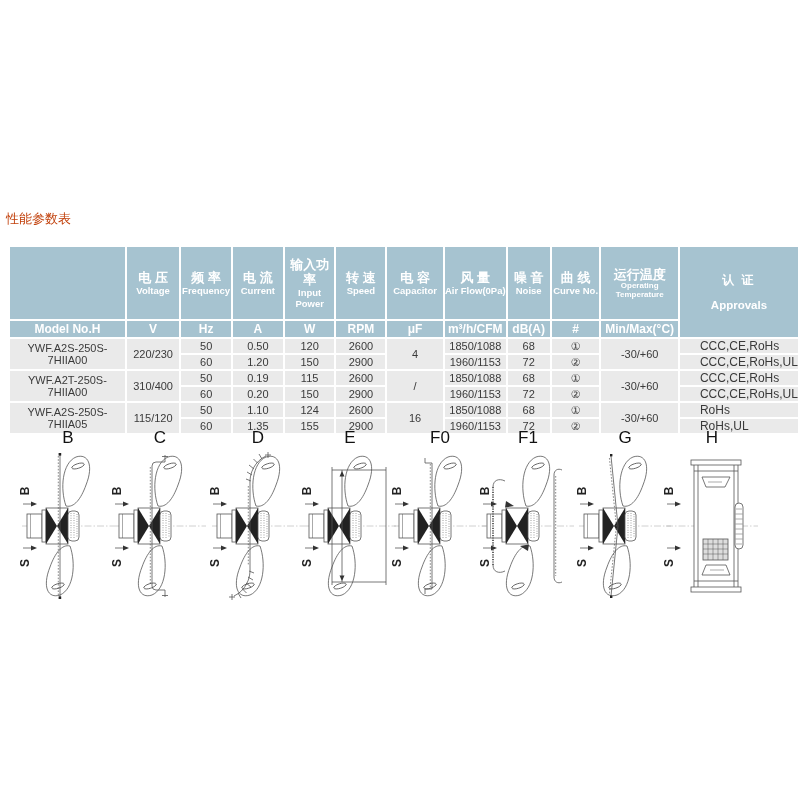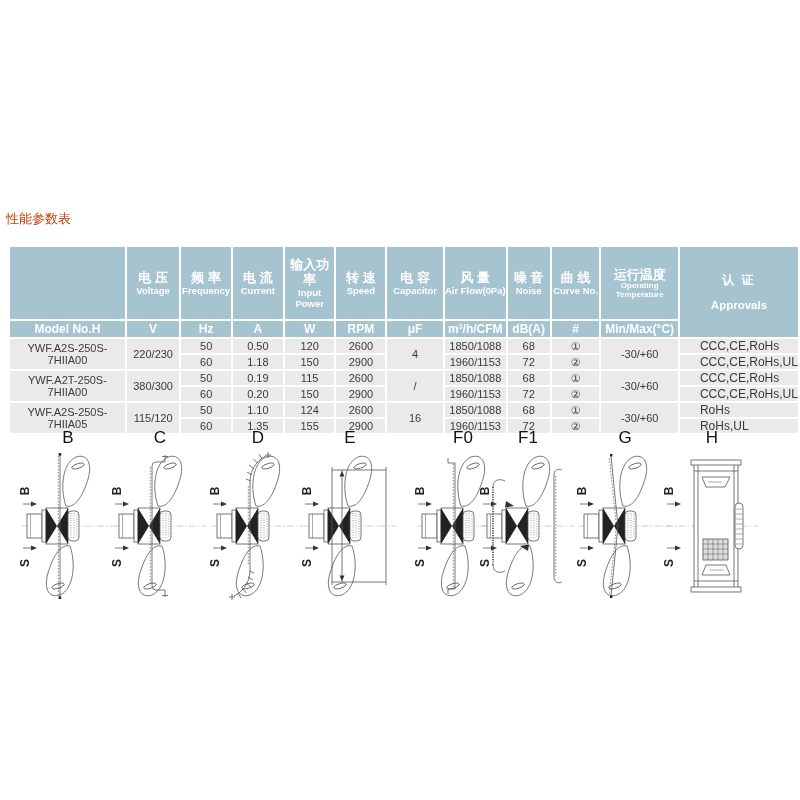--- a/index.html
+++ b/index.html
@@ -162,32 +162,32 @@
       <td class="cell">2600</td>
       <td class="cell" rowspan="2">4</td>
       <td class="cell">1850/1088</td>
       <td class="cell">68</td>
       <td class="cell">①</td>
       <td class="cell" rowspan="2">-30/+60</td>
       <td class="cell appr">CCC,CE,RoHs</td>
     </tr>
     <tr>
       <td class="cell">60</td>
-      <td class="cell">1.18</td>
+      <td class="cell">1.20</td>
       <td class="cell">150</td>
       <td class="cell">2900</td>
       <td class="cell">1960/1153</td>
       <td class="cell">72</td>
       <td class="cell">②</td>
       <td class="cell appr">CCC,CE,RoHs,UL</td>
     </tr>
 
     <tr>
       <td class="cell model" rowspan="2">YWF.A2T-250S-7HIIA00</td>
-      <td class="cell" rowspan="2">380/300</td>
+      <td class="cell" rowspan="2">310/400</td>
       <td class="cell">50</td>
       <td class="cell">0.19</td>
       <td class="cell">115</td>
       <td class="cell">2600</td>
       <td class="cell" rowspan="2">/</td>
       <td class="cell">1850/1088</td>
       <td class="cell">68</td>
       <td class="cell">①</td>
       <td class="cell" rowspan="2">-30/+60</td>
       <td class="cell appr">CCC,CE,RoHs</td>
@@ -302,21 +302,21 @@
       <line x1="30" y1="131" x2="84" y2="131"></line>
       <line x1="40" y1="19" x2="40" y2="131"></line>
       <path class="ah" d="M40,20 l-2.5,5.5 h5 Z"></path>
       <path class="ah" d="M40,130 l-2.5,-5.5 h5 Z"></path>
       <use href="#flow-arrows"></use>
       <text class="ann" transform="translate(9,40) rotate(-90)" text-anchor="middle">B</text>
       <text class="ann" transform="translate(9,112) rotate(-90)" text-anchor="middle">S</text>
     </svg>
   </div>
 
-  <div class="fig" style="left:415px">
+  <div class="fig" style="left:392px">
     <div class="fig-label">F0</div>
     <svg width="96" height="152" viewBox="0 0 96 150">
       <use href="#fan-core"></use>
       <line x1="40" y1="12" x2="40" y2="138"></line>
       <line class="hz" x1="38.3" y1="13" x2="38.3" y2="137"></line>
       <path d="M40,12 L33,12 L33,7"></path>
       <path d="M40,138 L33,138 L33,143"></path>
       <use href="#flow-arrows"></use>
       <text class="ann" transform="translate(9,40) rotate(-90)" text-anchor="middle">B</text>
       <text class="ann" transform="translate(9,112) rotate(-90)" text-anchor="middle">S</text>

